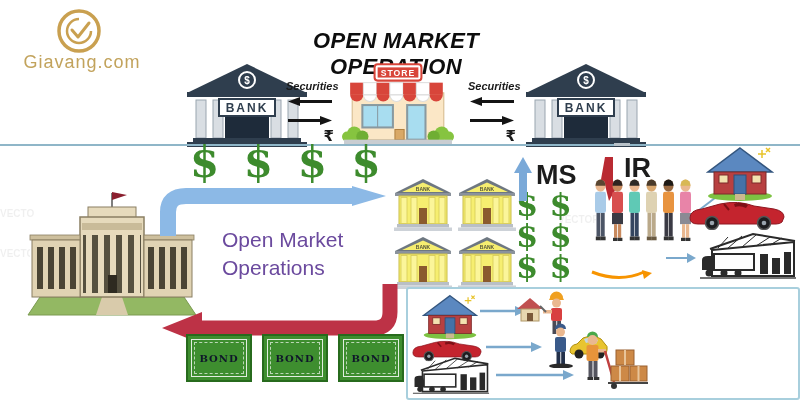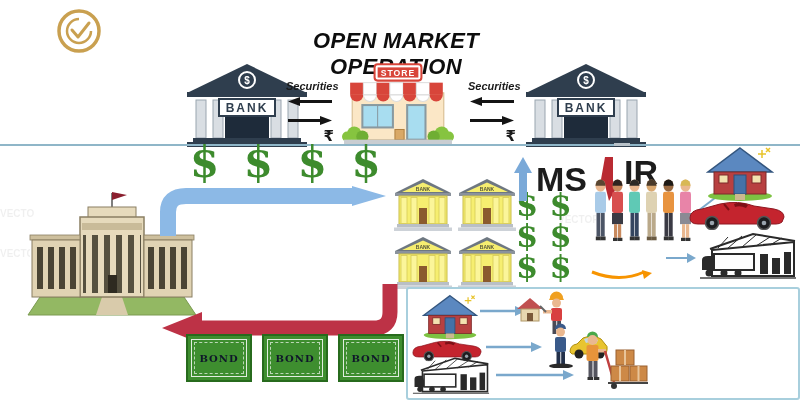--- a/index.html
+++ b/index.html
@@ -23,21 +23,21 @@
 
   .divider{left:0;top:144px;width:800px;height:2px;background:#8fb6c8;}
   .smudge{left:614px;top:143px;width:16px;height:3px;background:#b9c2c9;}
 
   
   .dollars-top{left:190px;top:138px;font-family:"DejaVu Serif",serif;font-weight:bold;
                font-size:42px;color:#3d8b2d;word-spacing:10px;}
   .oma{left:222px;top:226px;font-size:21px;color:#6b4a9e;line-height:28px;}
   .money-col{left:516px;top:190px;font-family:"DejaVu Serif",serif;font-weight:bold;
              font-size:32px;color:#3d8b2d;line-height:31px;}
-  .msir{font-size:34px;font-weight:bold;color:#1c1c1c;}
+  .msir{font-size:27px;font-weight:bold;color:#1c1c1c;}
   .amazon{left:582px;top:244px;font-size:26px;font-weight:bold;letter-spacing:-1.5px;color:#1a1a1a;}
 
   
   .bond{width:66px;height:48px;background:#3e8e2f;border:2px solid #276b1d;display:flex;
         align-items:center;justify-content:center;box-sizing:border-box;
         box-shadow:inset 0 0 0 3px #3e8e2f, inset 0 0 0 4px rgba(255,255,255,.85);}
   .bond span{position:relative;color:#0f172a;font-family:"DejaVu Serif",serif;font-weight:bold;
              font-size:10px;letter-spacing:1px;}
   .bond::after{content:"";position:absolute;inset:6px;border:1px dashed rgba(255,255,255,.65);}
 
@@ -125,20 +125,21 @@
 
   <div class="abs wm" style="left:0;top:208px;width:34px">VECTORSTOCK</div>
   <div class="abs wm" style="left:0;top:248px;width:30px">VECTORSTOCK</div>
   <div class="abs wm" style="left:558px;top:214px;width:38px">VECTORSTOCK</div>
 
   <svg class="abs" style="left:56px;top:8px" width="46" height="46" viewBox="0 0 46 46">
     <circle cx="23" cy="23" r="20" fill="none" stroke="#c9a050" stroke-width="3.5"></circle>
     <path d="M23,11 a12,12 0 1 0 12,12" fill="none" stroke="#c9a050" stroke-width="2.5"></path>
     <path d="M16,22 l6,7 l11,-14" fill="none" stroke="#c9a050" stroke-width="3" stroke-linecap="round" stroke-linejoin="round"></path>
   </svg>
+  <div class="abs logo-text">Giavang.com</div>
 
   <div class="abs title">OPEN MARKET OPERATION</div>
 
   <svg class="abs" style="left:183px;top:62px" width="128" height="86">
     <use href="#bankNavy"></use>
   </svg>
 
   <div class="abs sec-group" style="left:286px;top:80px">
     <div class="sec-label">Securities</div>
     <svg class="sec-arrow" width="44" height="9">
@@ -235,20 +236,24 @@
     <rect x="159" y="64" width="6" height="42" fill="#4a4434"></rect>
   </svg>
 
   <div class="abs dollars-top">$ $ $ $</div>
 
   <svg class="abs" style="left:152px;top:186px" width="250" height="60" viewBox="0 0 250 60">
     <path d="M16,50 L16,26 Q16,10 34,10 L204,10" fill="none" stroke="#8cb9e6" stroke-width="16"></path>
     <polygon points="200,0 234,10 200,20" fill="#8cb9e6"></polygon>
   </svg>
 
+  <div class="abs oma">
+    <div>Open Market</div>
+    <div>Operations</div>
+  </div>
 
   <svg class="abs" style="left:394px;top:178px" width="58" height="53">
       <use href="#bankYellow"></use>
     </svg>
   <svg class="abs" style="left:458px;top:178px" width="58" height="53">
       <use href="#bankYellow"></use>
     </svg>
   <svg class="abs" style="left:394px;top:236px" width="58" height="53">
       <use href="#bankYellow"></use>
     </svg>

